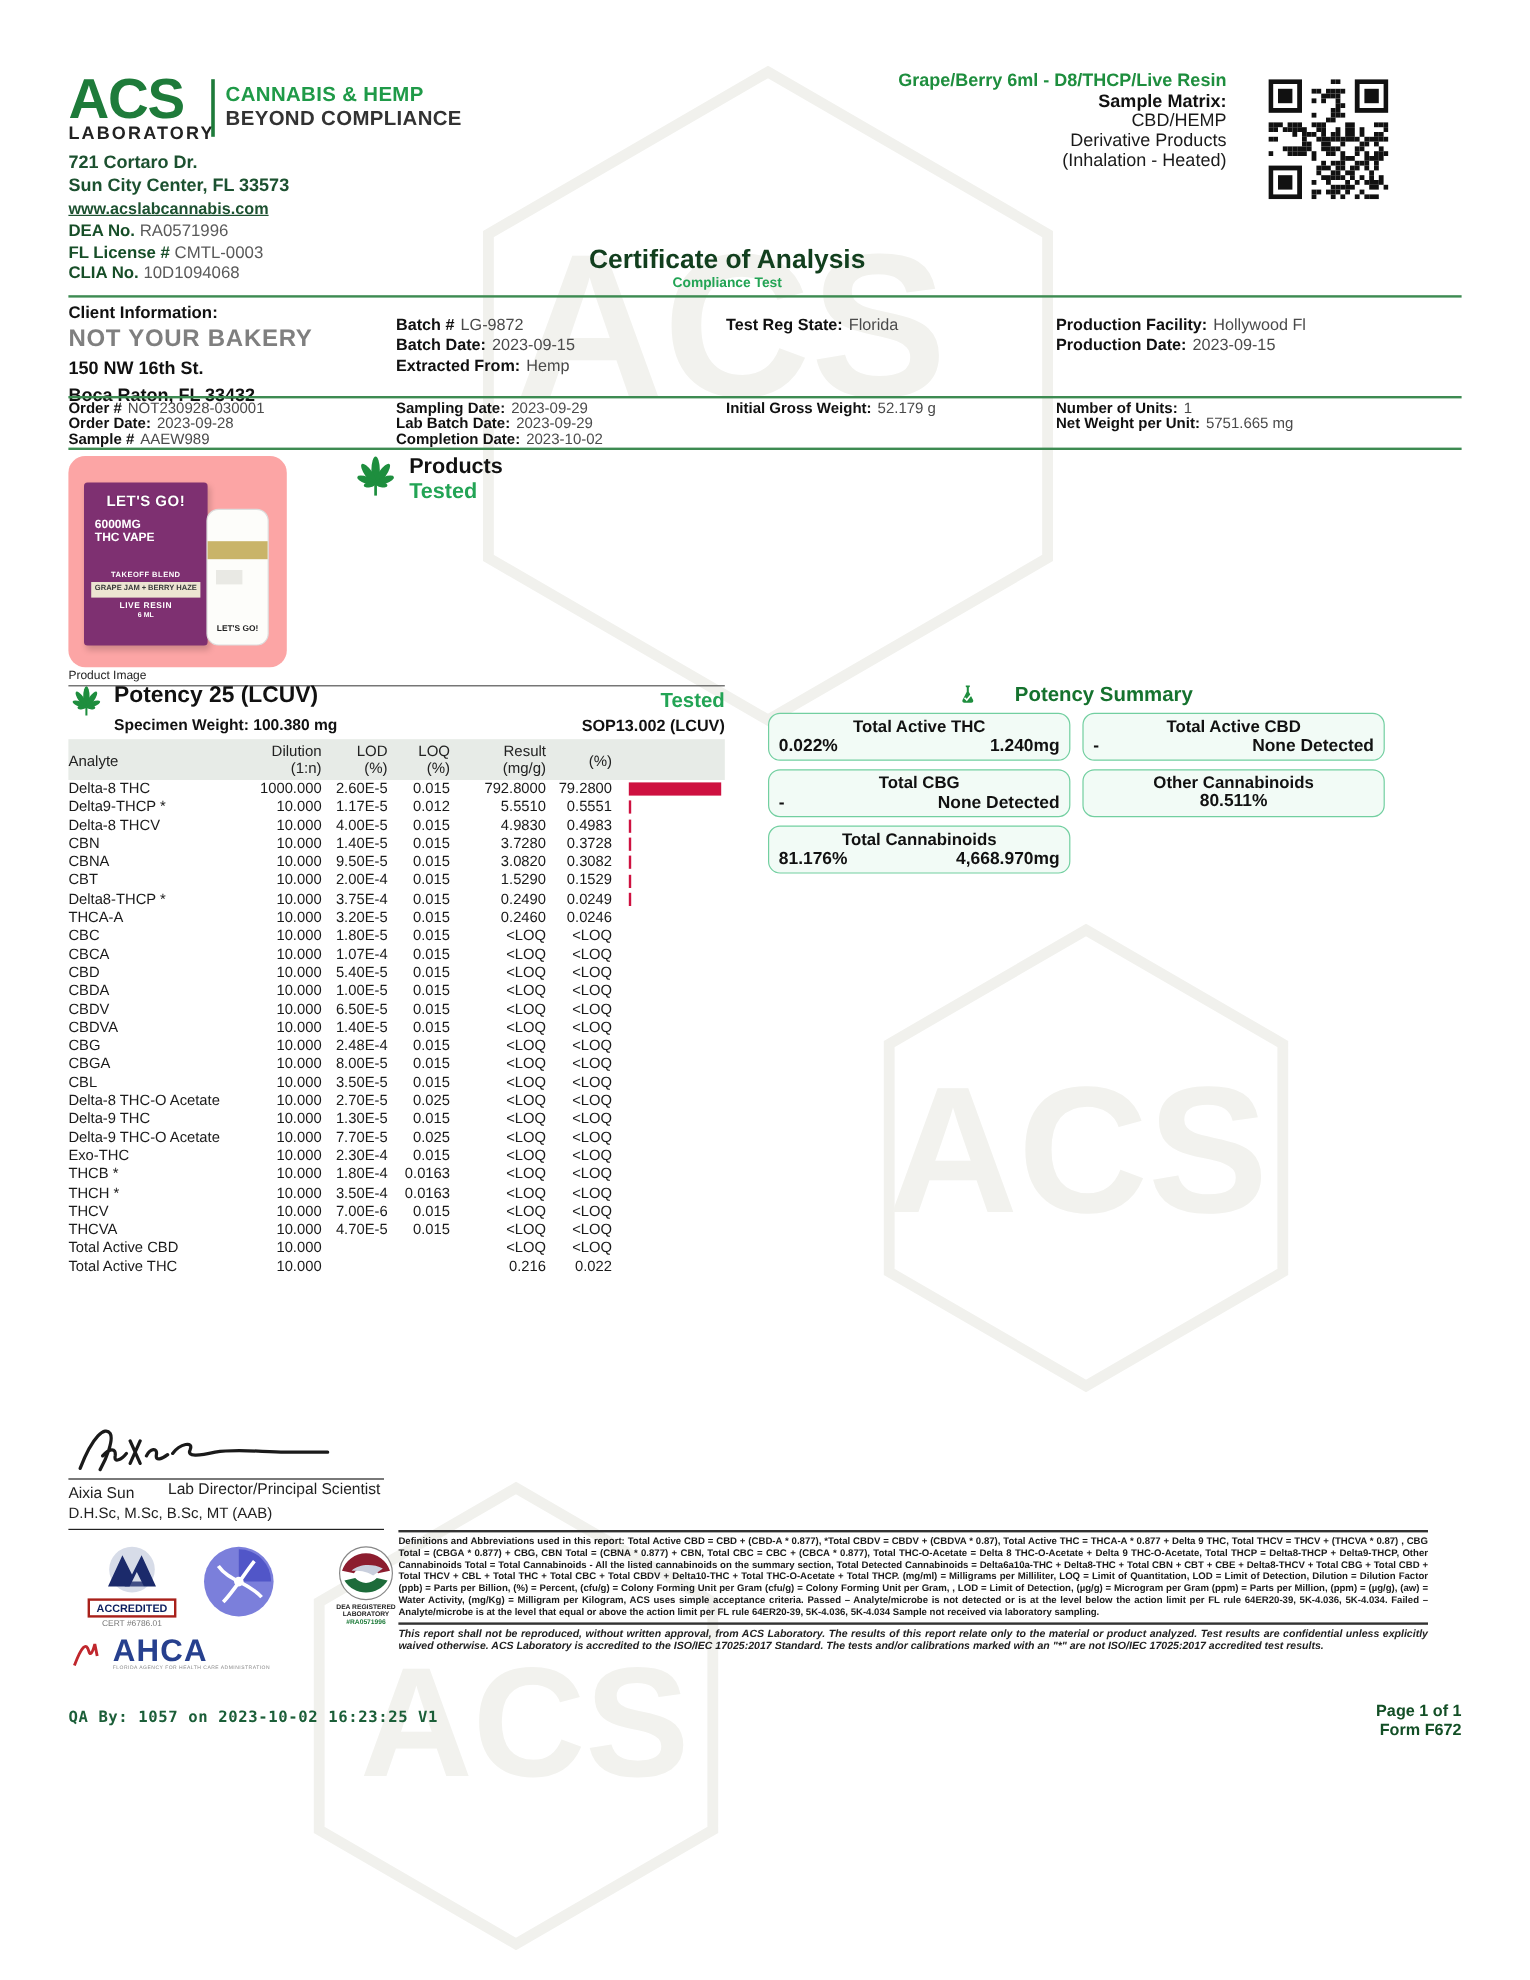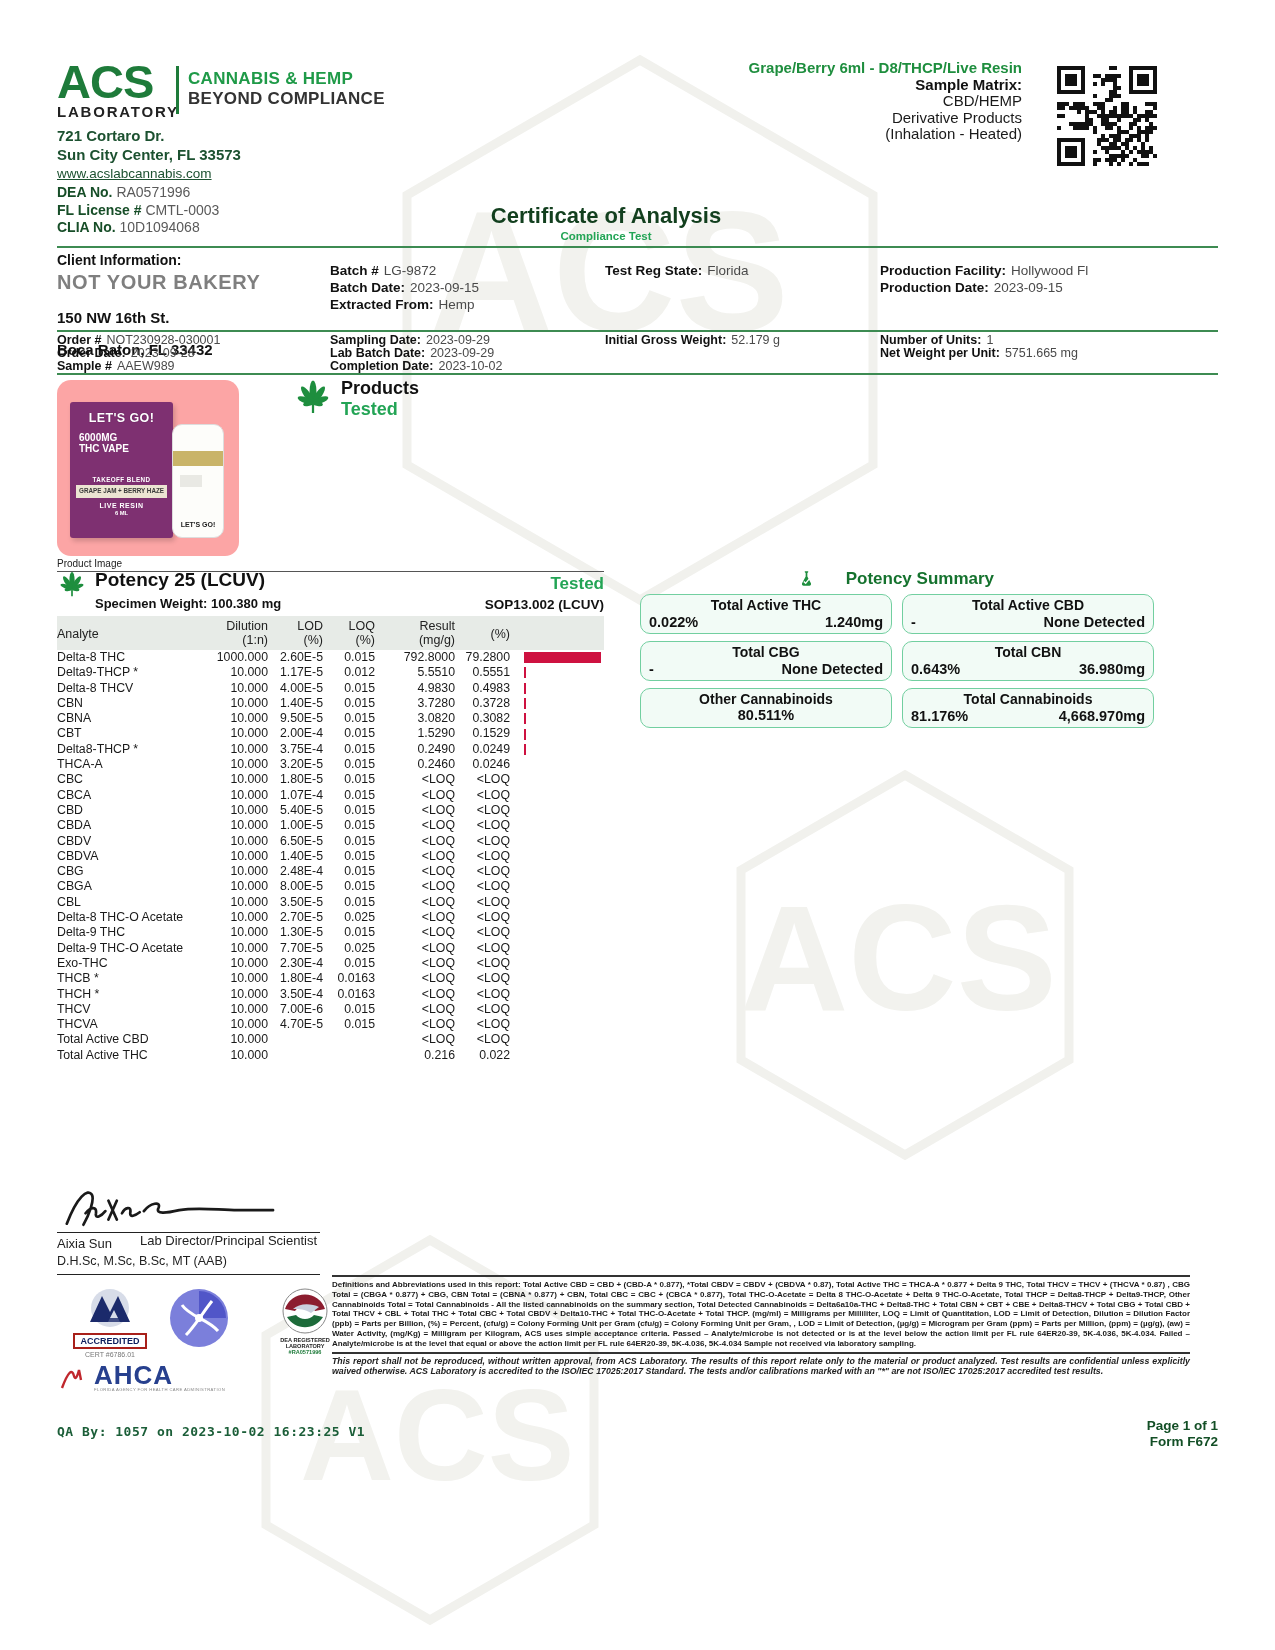--- a/index.html
+++ b/index.html
@@ -11,37 +11,37 @@
   
   #wm{position:absolute;left:0;top:0;pointer-events:none;}
 
   
   .logo-acs{font-size:47px;font-weight:800;color:#1e7b3a;line-height:40px;letter-spacing:-1px;}
   .logo-lab{font-size:15px;font-weight:700;color:#222;letter-spacing:1.8px;margin-top:1px;}
   .logo-div{position:absolute;left:176px;top:66px;width:3px;height:48px;background:#1e7b3a;}
   .tag1{font-size:17px;font-weight:800;color:#1f9a48;letter-spacing:.3px;}
   .tag2{font-size:17px;font-weight:800;color:#333;letter-spacing:.3px;}
   .addr{font-size:15px;font-weight:700;color:#1c5130;line-height:19px;}
-  .site{font-size:13.5px;font-weight:400;color:#1c5130;text-decoration:underline;}
+  .site{font-size:13.5px;font-weight:700;color:#1c5130;text-decoration:underline;}
   .reg{font-size:14px;line-height:17.5px;}
   .reg b{color:#174e28;}
   .reg span{color:#5a5a5a;}
   .prod-stack{left:660px;top:60px;width:362px;text-align:right;line-height:16.5px;font-size:15px;}
   .prod-name{color:#1e8e3e;font-weight:800;text-align:right;}
   .matrix-label{font-weight:800;color:#111;}
 
   .coa-title{left:0;width:1212px;top:203px;text-align:center;font-size:22px;font-weight:800;color:#123f1e;}
   .coa-sub{left:0;width:1212px;top:230px;text-align:center;font-size:11.5px;font-weight:700;color:#23a455;}
 
   .hr-green{position:absolute;left:57px;width:1161px;height:2px;background:#3d8b52;}
 
   
   .ci-label{font-size:14px;font-weight:800;color:#111;}
   .ci-name{font-size:20px;font-weight:800;color:#7f7f7f;letter-spacing:.6px;margin-top:3px;text-align:right;}
-  .ci-line{font-size:15px;font-weight:800;color:#111;margin-top:15px;}
+  .ci-line{font-size:15px;font-weight:800;color:#111;margin-top:5px;}
   .pair{font-size:13.5px;line-height:17px;white-space:nowrap;}
   .pair b{color:#111;}
   .pair span{margin-left:5px;color:#4a4a4a;}
   .tight .pair{font-size:12.5px;line-height:13.2px;}
 
   
   .photo{left:57px;top:380px;width:182px;height:176px;background:#fca5a5;border-radius:14px;}
   .pbox{position:absolute;left:13px;top:22px;width:103px;height:136px;background:#7e3071;border-radius:3px;box-shadow:2px 3px 5px rgba(0,0,0,.18);}
   .pbox-title{color:#fff;font-weight:800;font-size:12.5px;text-align:center;margin-top:9px;letter-spacing:.4px;text-shadow:0 0 1px #4a0f44;}
   .pbox-mg{color:#fff;font-size:10px;font-weight:800;margin:7px 0 0 9px;line-height:11px;}
@@ -766,25 +766,20 @@
     <div class="card-title">Total Active CBD</div>
     <span class="cv-l">-</span>
     <span class="cv-r">None Detected</span>
   </div>
   <div class="card">
     <div class="card-title">Total CBG</div>
     <span class="cv-l">-</span>
     <span class="cv-r">None Detected</span>
   </div>
   <div class="card">
-    <div class="card-title">Total CBN</div>
-    <span class="cv-l">0.643%</span>
-    <span class="cv-r">36.980mg</span>
-  </div>
-  <div class="card">
     <div class="card-title">Other Cannabinoids</div>
     <div class="cv-c">80.511%</div>
   </div>
   <div class="card">
     <div class="card-title">Total Cannabinoids</div>
     <span class="cv-l">81.176%</span>
     <span class="cv-r">4,668.970mg</span>
   </div>
 </div>
 

